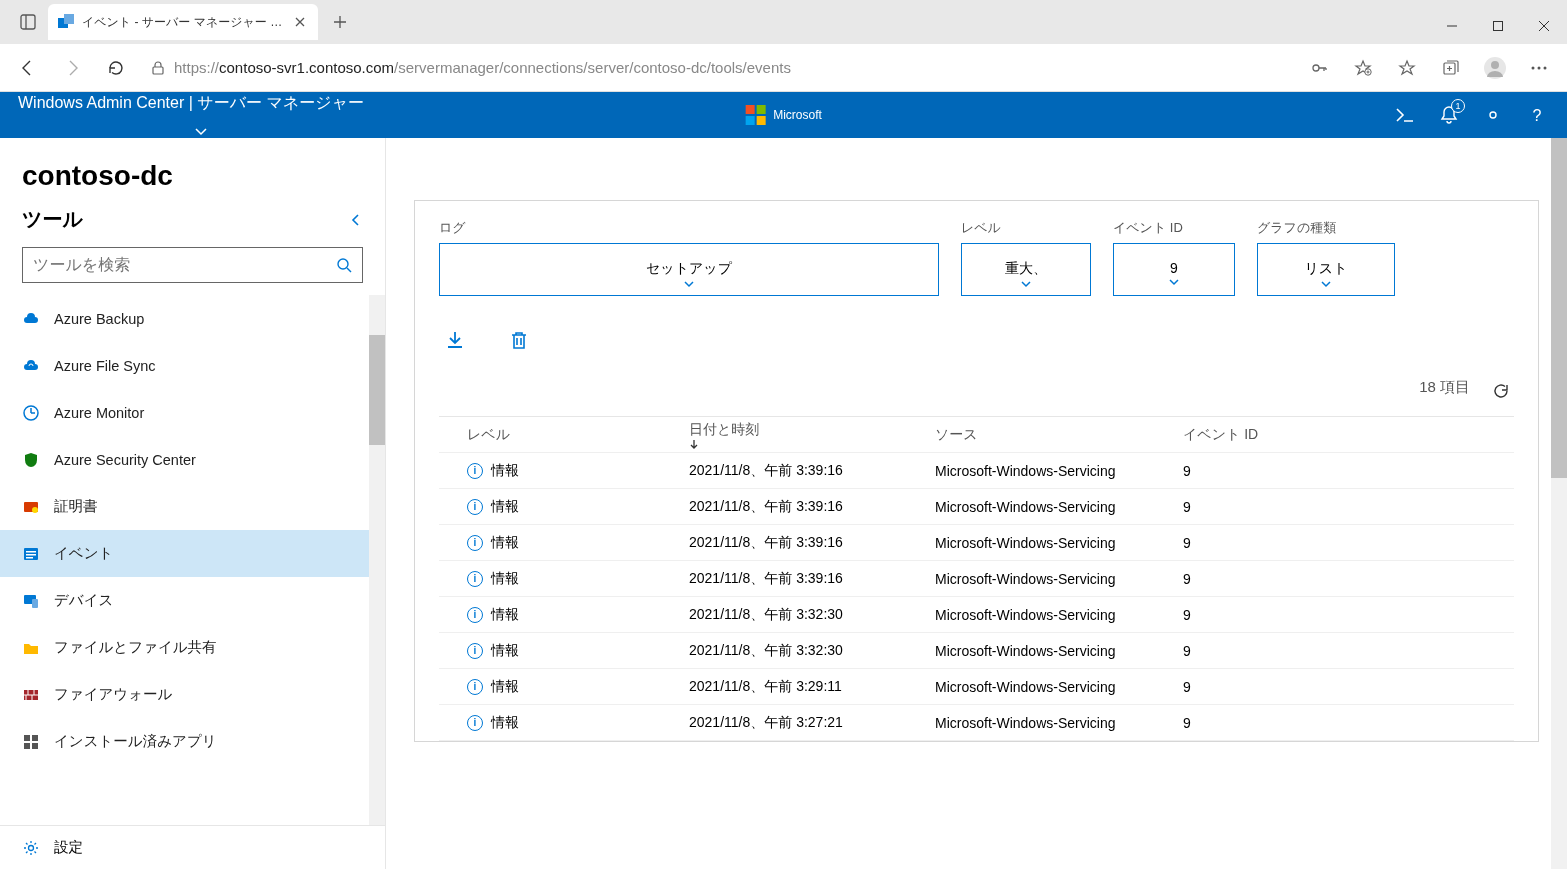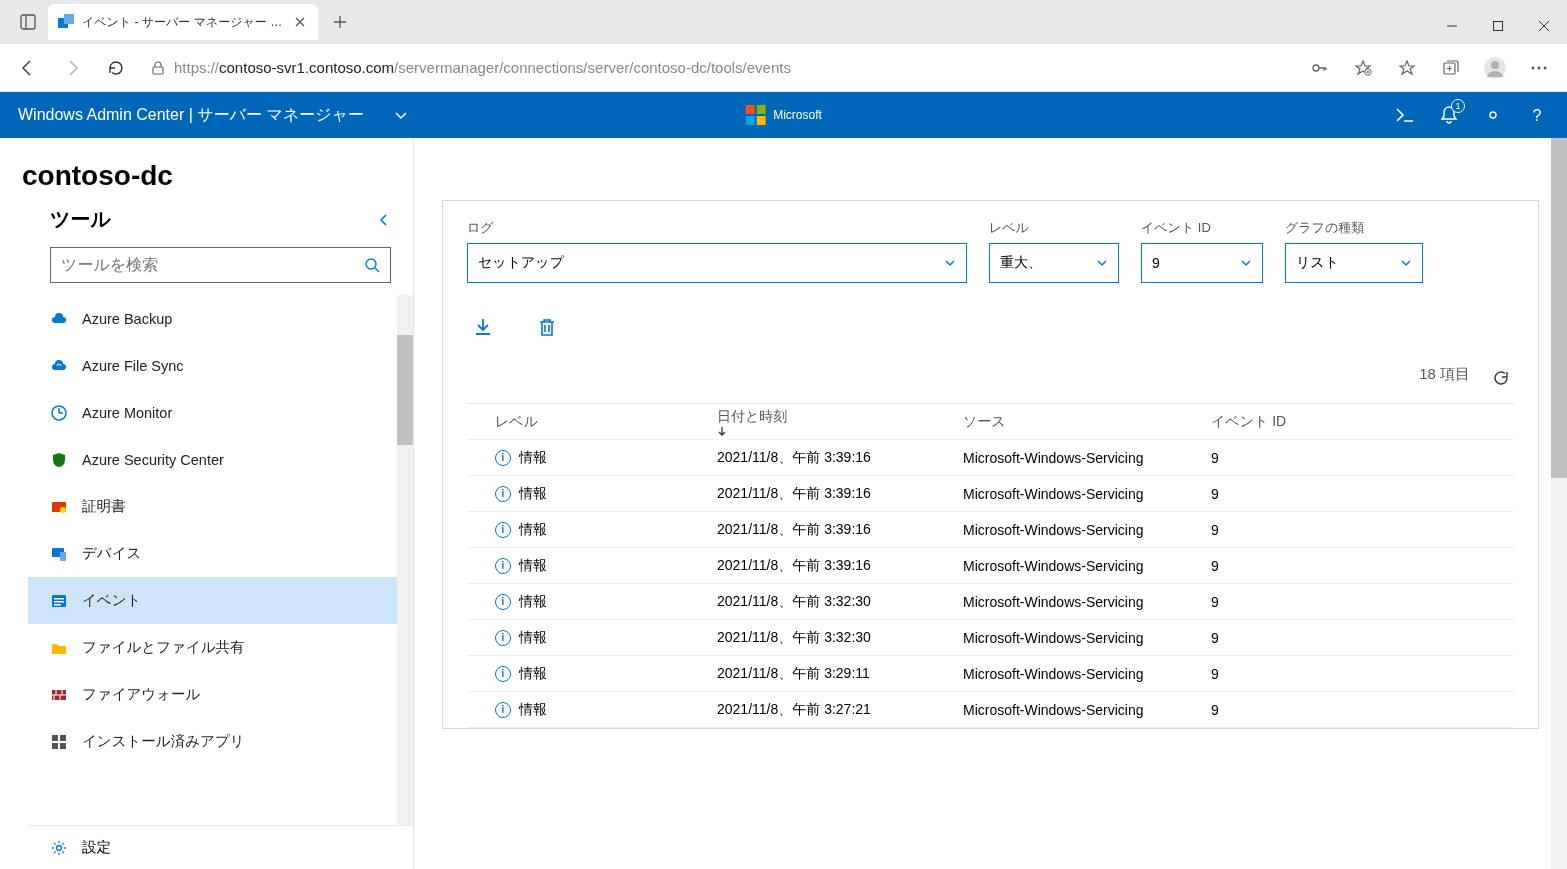--- a/index.html
+++ b/index.html
@@ -19,53 +19,53 @@
 
 .toolbar { height:48px; background:#fff; display:flex; align-items:center; padding:0 8px; gap:4px; border-bottom:1px solid #e0e0e0; }
 .tbtn { width:40px; height:40px; display:flex; align-items:center; justify-content:center; color:#555; border-radius:4px; }
 .tbtn.disabled { opacity:.4; }
 .url-bar { flex:1; height:34px; display:flex; align-items:center; padding:0 10px; gap:8px; color:#666; font-size:15px; border-radius:4px; }
 .url-bar .url-text { color:#666; }
 .url-bar .url-text .dim { color:#888; }
 
 
 .wac-header { height:46px; background:#0067b8; color:#fff; display:flex; align-items:center; padding:0 18px; }
-.wac-brand { display:flex; align-items:center; gap:10px; }
+.wac-brand { display:flex; align-items:center; gap:10px;flex-direction:column; }
 .wac-title { font-size:16px; }
 .wac-actions { margin-left:auto; display:flex; align-items:center; gap:20px; }
 .wac-icon { width:24px; height:24px; display:flex; align-items:center; justify-content:center; position:relative; }
 .badge { position:absolute; top:-4px; right:-4px; background:#0067b8; border:1px solid #fff; color:#fff; border-radius:50%; width:14px; height:14px; font-size:9px; display:flex; align-items:center; justify-content:center; }
 .ms-logo { display:flex; align-items:center; gap:8px; position:absolute; left:50%; transform:translateX(-50%); }
 .ms-squares { width:20px; height:20px; display:grid; grid-template-columns:1fr 1fr; grid-template-rows:1fr 1fr; gap:2px; }
 .ms-squares span:nth-child(1){background:#f25022;} .ms-squares span:nth-child(2){background:#7fba00;}
 .ms-squares span:nth-child(3){background:#00a4ef;} .ms-squares span:nth-child(4){background:#ffb900;}
 
 
 .page { display:flex; height:calc(869px - 44px - 48px - 46px); position:relative; }
 .server-name { position:absolute; top:22px; left:22px; font-size:28px; font-weight:600; }
-.left { width:386px; border-right:1px solid #e6e6e6; padding-top:68px; display:flex; flex-direction:column;margin-left:28px; }
+.left { width:386px; border-right:1px solid #e6e6e6; padding-top:68px; display:flex; flex-direction:column; }
 .tools-head { display:flex; align-items:center; justify-content:space-between; padding:0 22px 14px; }
 .tools-head h2 { font-size:20px; font-weight:600; }
 .search-box { margin:0 22px 12px; height:36px; border:1px solid #666; display:flex; align-items:center; padding:0 10px; gap:8px; }
 .search-box input { border:none; outline:none; flex:1; font-size:16px; background:transparent; }
 .tool-list { flex:1; overflow-y:auto; position:relative; }
 .tool-item { height:47px; display:flex; align-items:center; padding:0 22px; gap:14px; font-size:14.5px; color:#222; cursor:pointer; }
 .tool-item.active { background:#cde6f7; }
 .tool-ico { width:18px; height:18px; display:inline-flex; align-items:center; justify-content:center; }
 .scroll-track { position:absolute; right:0; top:0; width:16px; height:100%; background:#f1f1f1; }
 .scroll-thumb { position:absolute; right:0; width:16px; background:#c1c1c1; }
 .settings-row { height:44px; border-top:1px solid #e6e6e6; display:flex; align-items:center; padding:0 22px; gap:14px; font-size:14.5px; background:#fff; }
 
 .main { flex:1; padding:62px 28px 0 28px; display:flex; flex-direction:column; position:relative; }
 .main-scroll-track { position:absolute; right:0; top:0; width:16px; height:100%; background:#f1f1f1; }
 .panel { border:1px solid #d6d6d6; padding:18px 24px 0; }
 .filters { display:flex; gap:22px; align-items:flex-start; flex-wrap:wrap; }
 .filter { display:flex; flex-direction:column; gap:6px; }
 .filter label { font-size:13px; color:#555; }
-.combo { height:40px; border:1px solid #0078d4; display:flex; align-items:center; justify-content:space-between; padding:8px 10px; font-size:14px; min-width:100px; cursor:pointer; }
+.combo { height:53px; border:1px solid #0078d4; display:flex; align-items:center; justify-content:space-between; padding:16px 10px; font-size:14px; min-width:100px; cursor:pointer;flex-direction:column; }
 .combo.wide { width:500px; }
 .combo.med { width:130px; }
 .combo.sm { width:122px; }
 .combo.sm2 { width:138px; }
 
 .actions { display:flex; gap:32px; padding:28px 0 18px; }
 .icon-btn { width:32px; height:32px; display:flex; align-items:center; justify-content:center; color:#0078d4; cursor:pointer; }
 
 .results-head { display:flex; align-items:flex-start; justify-content:flex-end; gap:18px; padding:4px 0 12px; }
 .results-count { font-size:15px; color:#555; }
@@ -304,39 +304,39 @@
         </div>
         <div class="tool-item">
           <span class="tool-ico">
             <svg width="18" height="18" viewBox="0 0 18 18">
               <rect x="2" y="4" width="14" height="10" rx="1" fill="#d83b01"></rect>
               <circle cx="13" cy="12" r="3" fill="#ffd700"></circle>
             </svg>
           </span>
           <span>証明書</span>
         </div>
-        <div class="tool-item">
-          <span class="tool-ico">
-            <svg width="18" height="18" viewBox="0 0 18 18">
-              <rect x="2" y="3" width="12" height="9" rx="1" fill="#0078d4"></rect>
-              <rect x="10" y="7" width="6" height="9" rx="1" fill="#69a9e2"></rect>
-            </svg>
-          </span>
-          <span>デバイス</span>
-        </div>
         <div class="tool-item active">
           <span class="tool-ico">
             <svg width="18" height="18" viewBox="0 0 18 18">
               <rect x="2" y="3" width="14" height="12" rx="1" fill="#0078d4"></rect>
               <rect x="4" y="6" width="10" height="1.5" fill="#fff"></rect>
               <rect x="4" y="9" width="10" height="1.5" fill="#fff"></rect>
               <rect x="4" y="12" width="7" height="1.5" fill="#fff"></rect>
             </svg>
           </span>
           <span>イベント</span>
+        </div>
+        <div class="tool-item">
+          <span class="tool-ico">
+            <svg width="18" height="18" viewBox="0 0 18 18">
+              <rect x="2" y="3" width="12" height="9" rx="1" fill="#0078d4"></rect>
+              <rect x="10" y="7" width="6" height="9" rx="1" fill="#69a9e2"></rect>
+            </svg>
+          </span>
+          <span>デバイス</span>
         </div>
         <div class="tool-item">
           <span class="tool-ico">
             <svg width="18" height="18" viewBox="0 0 18 18">
               <path d="M2 5 h5 l2 2 h7 v8 h-14 Z" fill="#ffb900"></path>
             </svg>
           </span>
           <span>ファイルとファイル共有</span>
         </div>
         <div class="tool-item">

